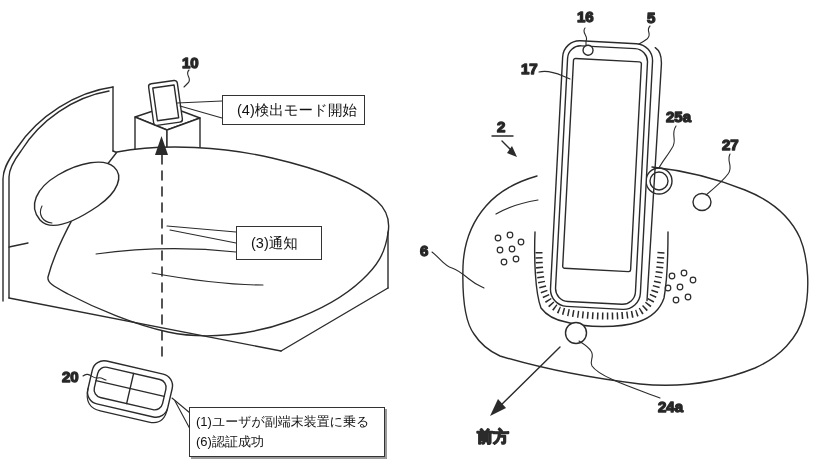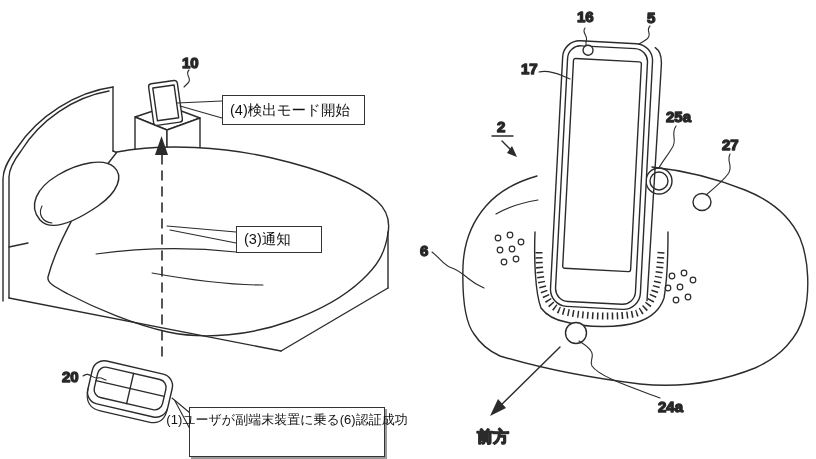--- a/index.html
+++ b/index.html
@@ -6,26 +6,26 @@
   #stage{
     position:relative;width:816px;height:459px;background:#ffffff;overflow:hidden;
     font-family:"Liberation Sans","DejaVu Sans",sans-serif;color:#1a1a1a;
   }
   #lineart{position:absolute;left:0;top:0;}
   .callout{
     position:absolute;background:#ffffff;border:1.5px solid #333;
     color:#111;display:flex;align-items:center;box-sizing:border-box;
     white-space:nowrap;
   }
-  .callout.single{padding:0 7px;align-items:center;}
+  .callout.single{padding:0 14px;align-items:center;}
   #callout-step4{left:222px;top:95px;width:143px;height:30px;font-size:14.5px;}
-  #callout-step3{left:236px;top:226px;width:86px;height:27px;font-size:14.5px;}
+  #callout-step3{left:236px;top:226px;width:86px;height:34px;font-size:14.5px;}
   #callout-steps12{
     left:189px;top:407px;width:196px;height:50px;font-size:13px;
-    align-items:flex-start;justify-content:center;
+    flex-direction:column;align-items:flex-start;justify-content:center;
     padding:2px 6px;box-shadow:2px 2px 0 #9a9a9a;line-height:1.55;
   }
   svg text{
     font-family:"Liberation Sans","DejaVu Sans",sans-serif;
     font-weight:600;fill:#1c1c1c;
   }
   svg text.ref{font-size:15px;}
   svg text.dir{font-size:16px;font-weight:700;}
   path,rect,circle,ellipse,line{vector-effect:non-scaling-stroke;}
 </style>

